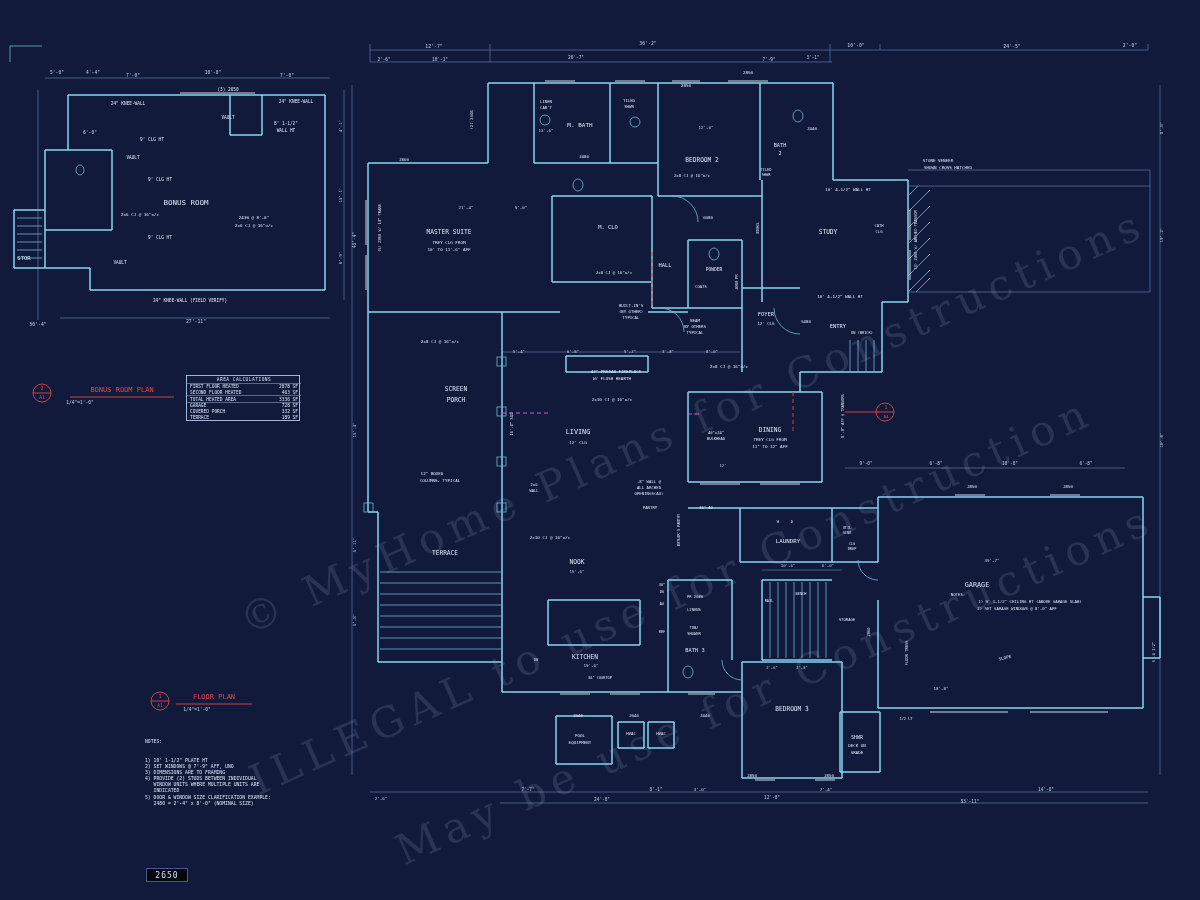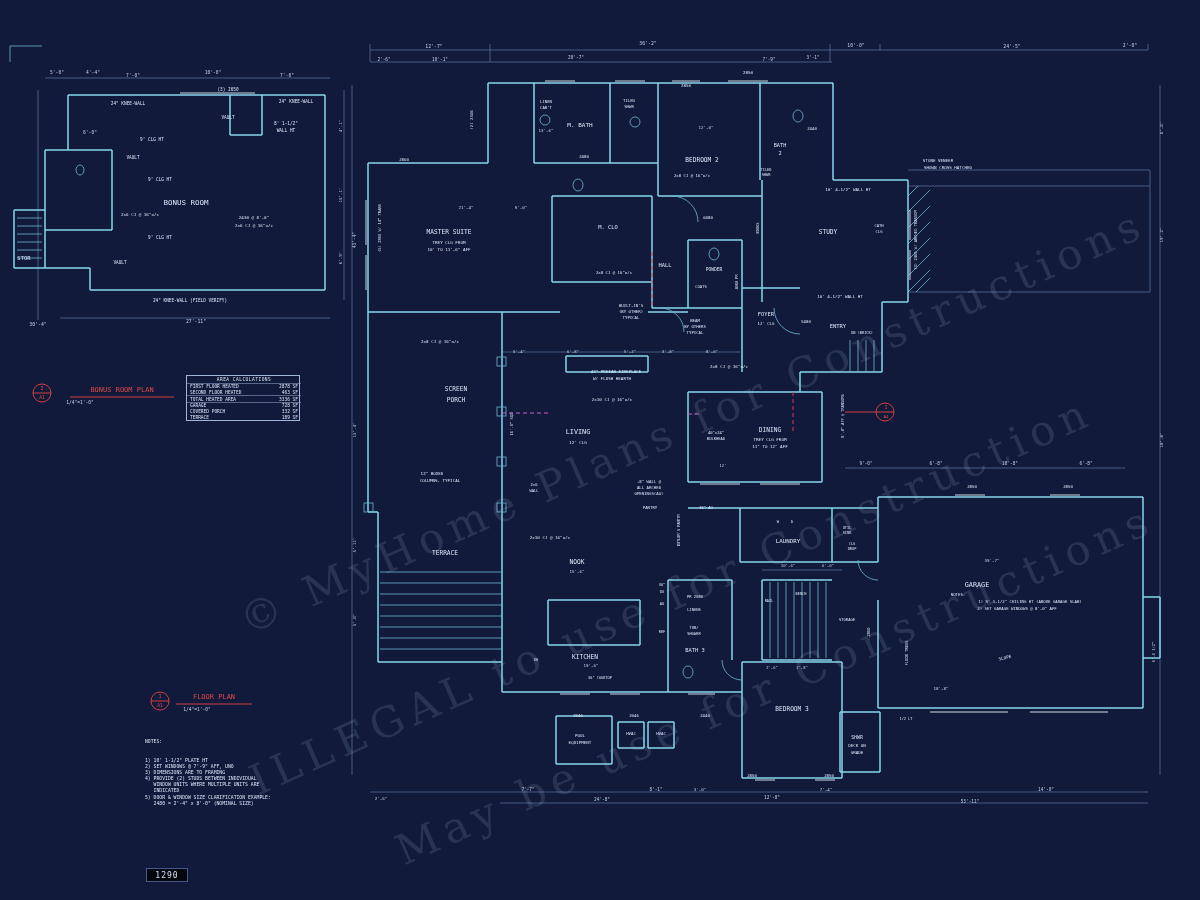--- a/index.html
+++ b/index.html
@@ -365,15 +365,15 @@
     </div>
   </div>
 
   <div class="notes-box">
     <div class="notes-inner">
       <div>NOTES:</div>
       <div id="notes-lines"><div>1) 10' 1-1/2" PLATE HT</div><div>2) SET WINDOWS @ 7'-9" AFF, UNO</div><div>3) DIMENSIONS ARE TO FRAMING</div><div>4) PROVIDE (2) STUDS BETWEEN INDIVIDUAL</div><div>   WINDOW UNITS WHERE MULTIPLE UNITS ARE</div><div>   INDICATED</div><div>5) DOOR &amp; WINDOW SIZE CLARIFICATION EXAMPLE:</div><div>   2480 = 2'-4" x 8'-0" (NOMINAL SIZE)</div></div>
     </div>
   </div>
 
-  <div class="stamp">1290</div>
+  <div class="stamp">2650</div>
 
 </div>
 
 </body></html>

